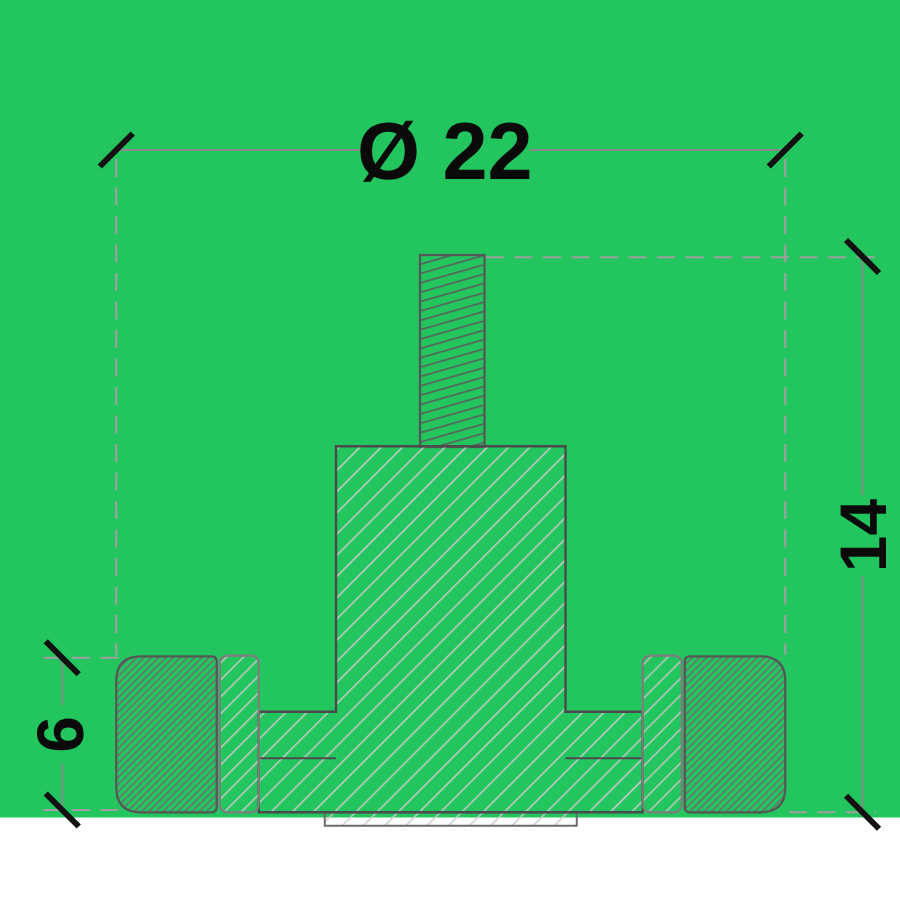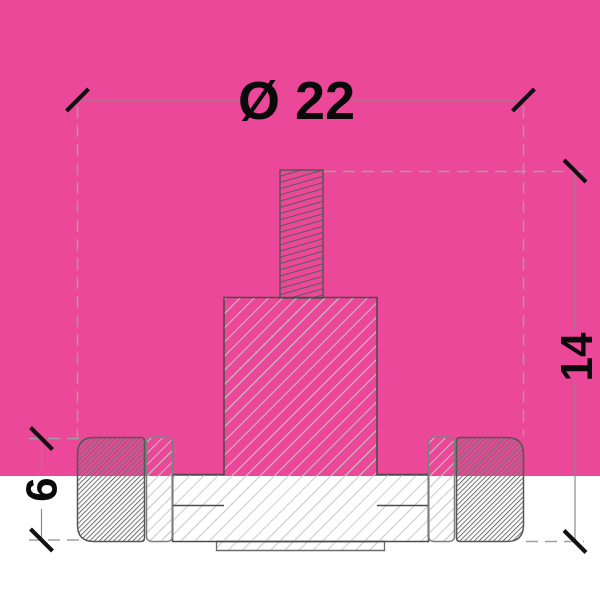--- a/index.html
+++ b/index.html
@@ -6,22 +6,22 @@
     margin: 0;
     padding: 0;
     background: #ffffff;
     width: 600px;
     height: 600px;
     overflow: hidden;
     font-family: "Liberation Sans", sans-serif;
   }
   .canvas-wrap {
     width: 600px;
-    height: 476px;
-    background: #ec4899;
+    height: 545px;
+    background: #22c55e;
   }
   svg { display: block; }
   .dim-text {
     font-family: "Liberation Sans", sans-serif;
     font-weight: bold;
     fill: #0a0a0a;
   }
   .dim-text-lg { font-size: 54px; }
   .dim-text-sm { font-size: 44px; }
 </style>

